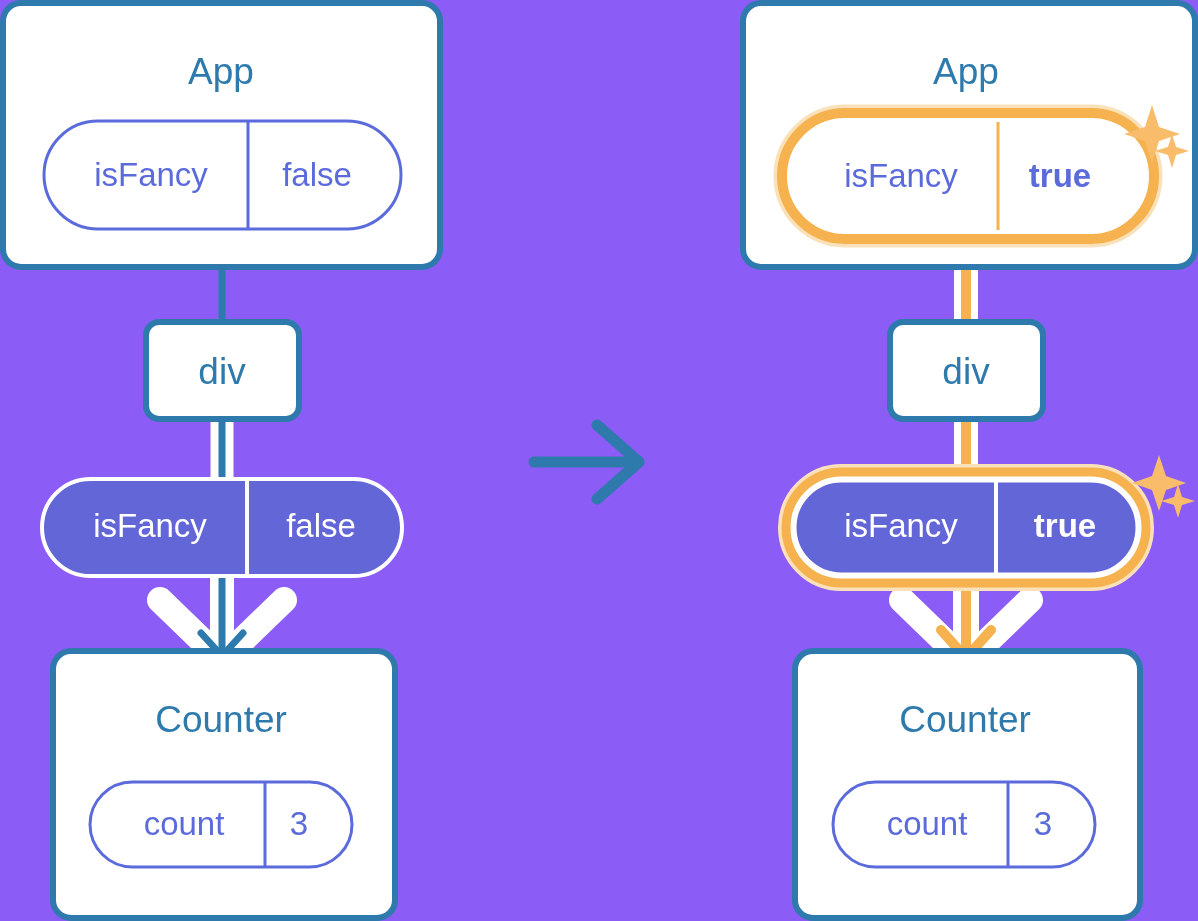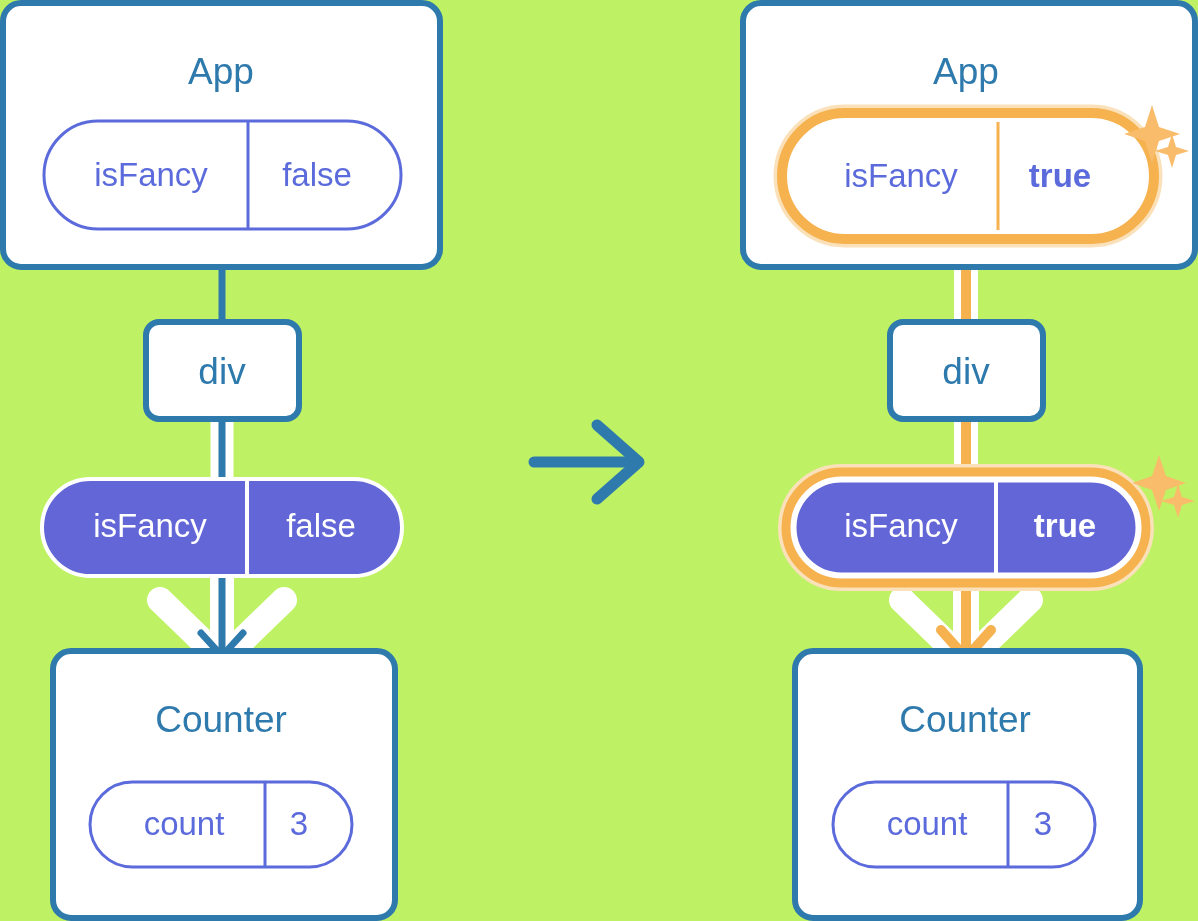--- a/index.html
+++ b/index.html
@@ -8,21 +8,21 @@
     padding: 0;
     background: #4e6b78;
   }
   body {
     font-family: "Liberation Sans", sans-serif;
   }
   #stage {
     position: relative;
     width: 1198px;
     height: 921px;
-    background: #bef264;
+    background: #8b5cf6;
     overflow: hidden;
   }
   #stage svg.layer {
     position: absolute;
     left: 0;
     top: 0;
     width: 1198px;
     height: 921px;
   }
   .card-label {

